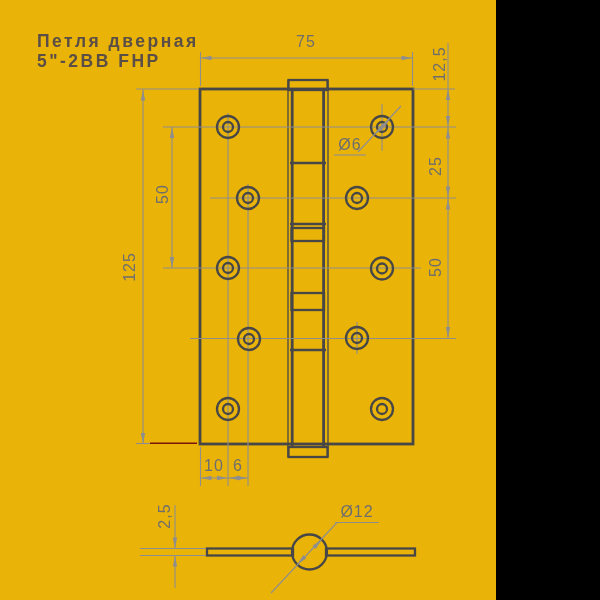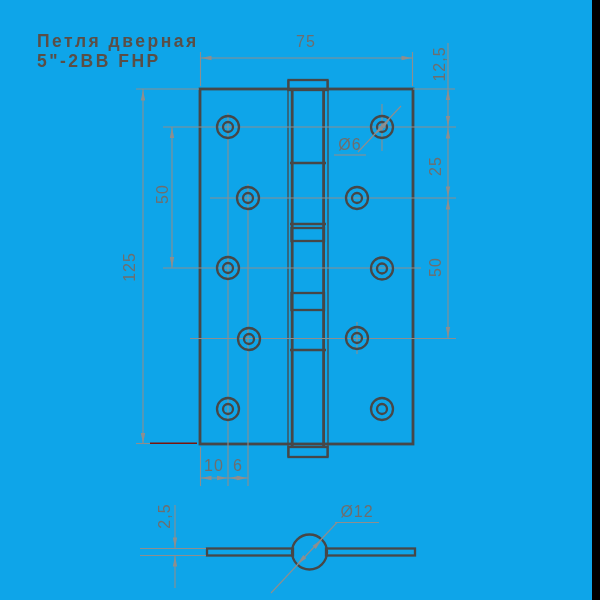--- a/index.html
+++ b/index.html
@@ -1,16 +1,16 @@
 <!DOCTYPE html>
 <html><head>
 <meta charset="utf-8">
 <style>
   html,body{margin:0;padding:0;background:#000;}
-  .canvas{position:relative;width:592px;height:600px;background:#0ea5e9;overflow:hidden;}
+  .canvas{position:relative;width:496px;height:600px;background:#eab308;overflow:hidden;}
   svg{display:block}
   .obj{fill:none;stroke:#474747;stroke-width:2.8;}
   .obj2{fill:none;stroke:#474747;stroke-width:2.3;}
   .objthin{fill:none;stroke:#474747;stroke-width:1.3;}
   .dim{fill:none;stroke:#8e8e8e;stroke-width:1.1;}
   .arr{fill:#8e8e8e;stroke:none;}
   .red{fill:none;stroke:#7a150c;stroke-width:1.4;}
   text{fill:#6e6e6e;font-family:"Liberation Sans","DejaVu Sans",sans-serif;
        font-size:16px;letter-spacing:1px;}
   .ttl{fill:#5a4e46;font-size:17.5px;font-weight:700;letter-spacing:2.5px;}

